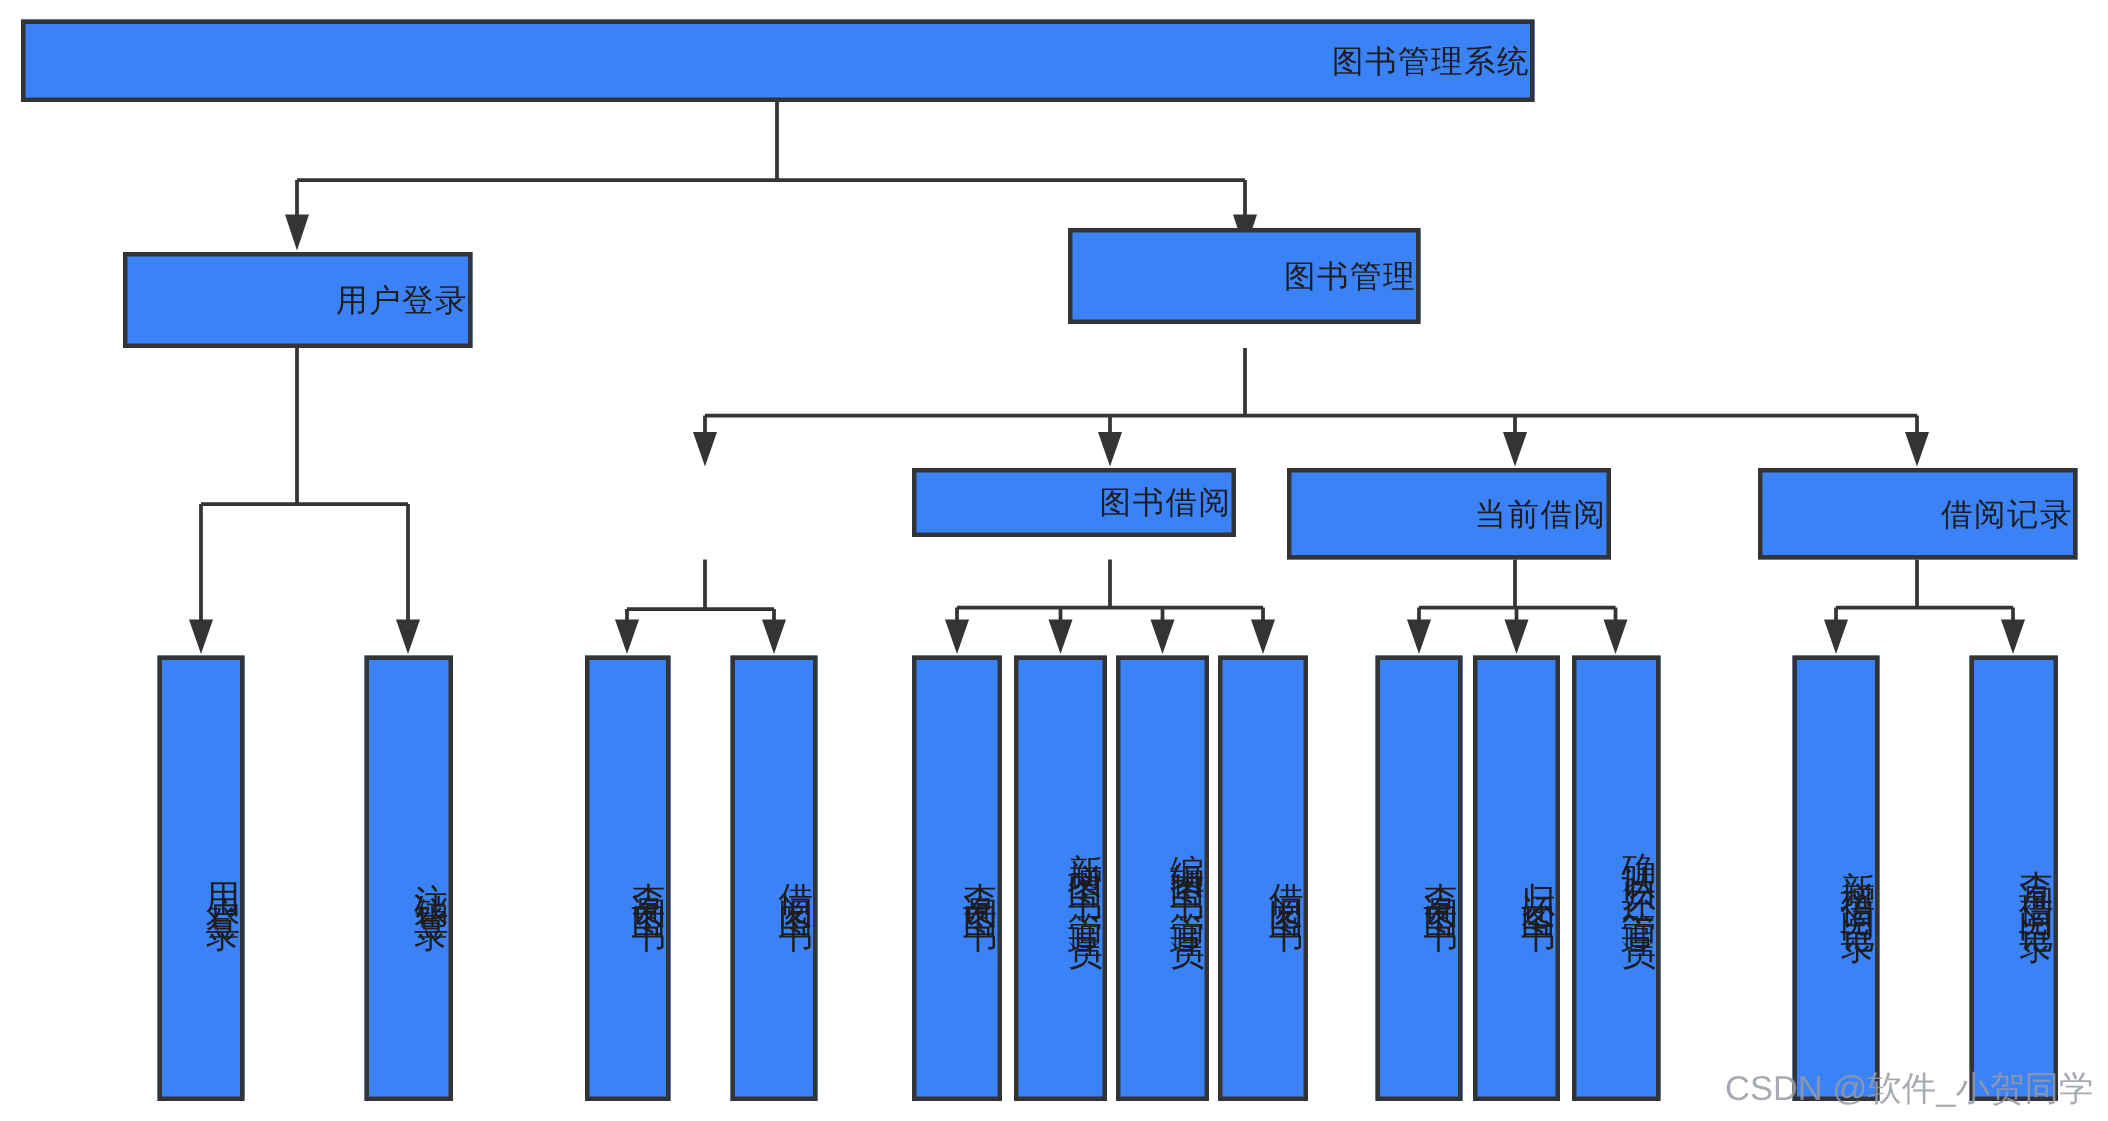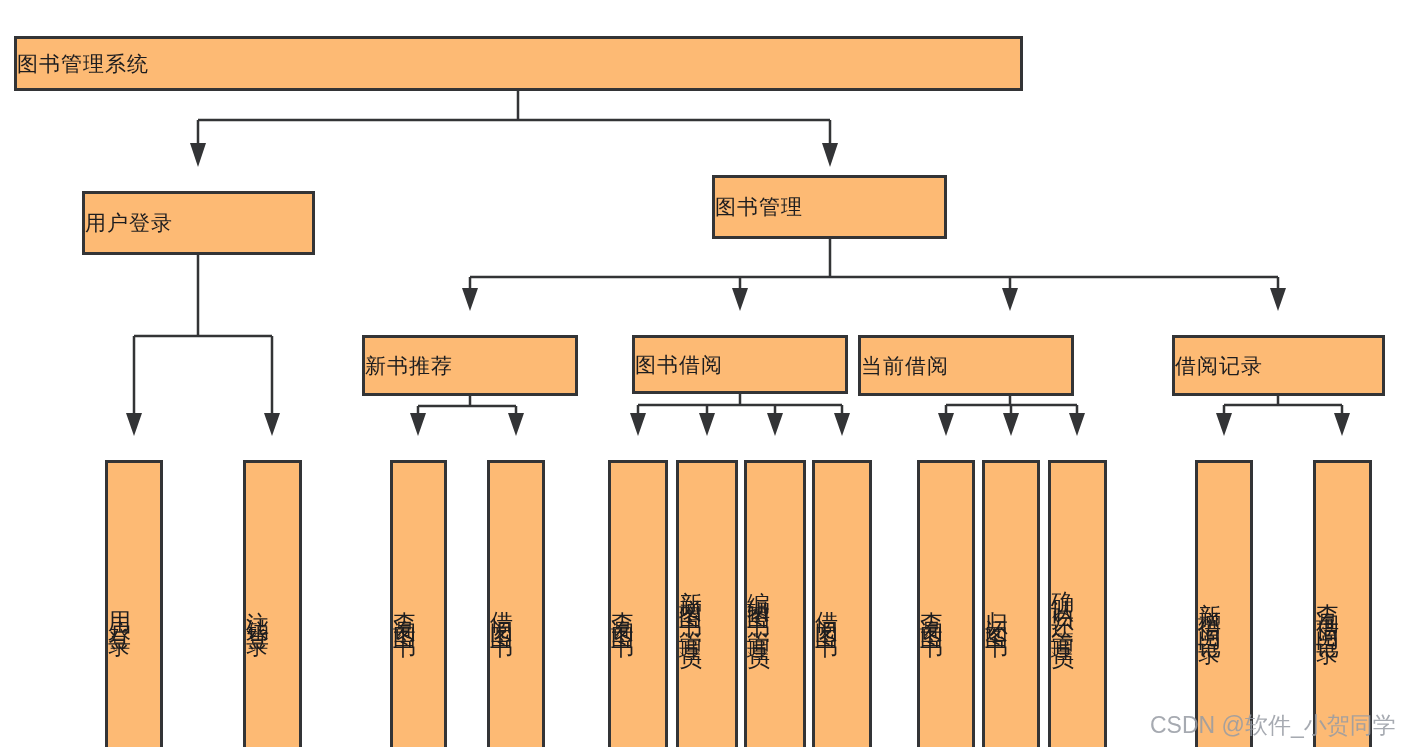--- a/index.html
+++ b/index.html
@@ -2,22 +2,22 @@
 <html><head>
 <meta charset="utf-8">
 <style>
   html,body{margin:0;padding:0;background:#ffffff;}
   .canvas{
     position:relative;width:1405px;height:747px;background:#ffffff;
     font-family:"Liberation Sans", sans-serif;overflow:hidden;
   }
   .wires{position:absolute;left:0;top:0;width:1405px;height:747px;}
   .node{
-    position:absolute;box-sizing:border-box;border:3px solid #333436;background:#fdba74;
-    display:flex;align-items:center;justify-content:flex-start;color:#1d1d1f;margin-top:23px;
+    position:absolute;box-sizing:border-box;border:3px solid #333436;background:#3b82f6;
+    display:flex;align-items:center;justify-content:flex-end;color:#1d1d1f;
   }
   .node.h .lbl{font-size:21px;letter-spacing:1px;white-space:nowrap;}
   .node.v .lbl{
     writing-mode:vertical-rl;text-orientation:mixed;
     font-size:23px;letter-spacing:8px;line-height:1;white-space:nowrap;
   }
   .watermark{
     position:absolute;left:1150px;top:712px;font-size:23px;line-height:1.2;
     color:rgba(150,155,163,0.85);white-space:nowrap;z-index:5;
   }
@@ -71,24 +71,21 @@
     <span class="lbl">图书管理系统</span>
   </div>
 
   <div class="node h" style="left:82px;top:168px;width:233px;height:64px">
     <span class="lbl">用户登录</span>
   </div>
   <div class="node h" style="left:712px;top:152px;width:235px;height:64px">
     <span class="lbl">图书管理</span>
   </div>
 
-  <div class="node h" style="left:362px;top:312px;width:216px;height:61px">
-    <span class="lbl">新书推荐</span>
-  </div>
-  <div class="node h" style="left:632px;top:312px;width:216px;height:59px">
+  <div class="node h" style="left:608px;top:312px;width:216px;height:46px">
     <span class="lbl">图书借阅</span>
   </div>
   <div class="node h" style="left:858px;top:312px;width:216px;height:61px">
     <span class="lbl">当前借阅</span>
   </div>
   <div class="node h" style="left:1172px;top:312px;width:213px;height:61px">
     <span class="lbl">借阅记录</span>
   </div>
 
   <div class="node v" style="left:105px;top:437px;width:58px;height:297px">

